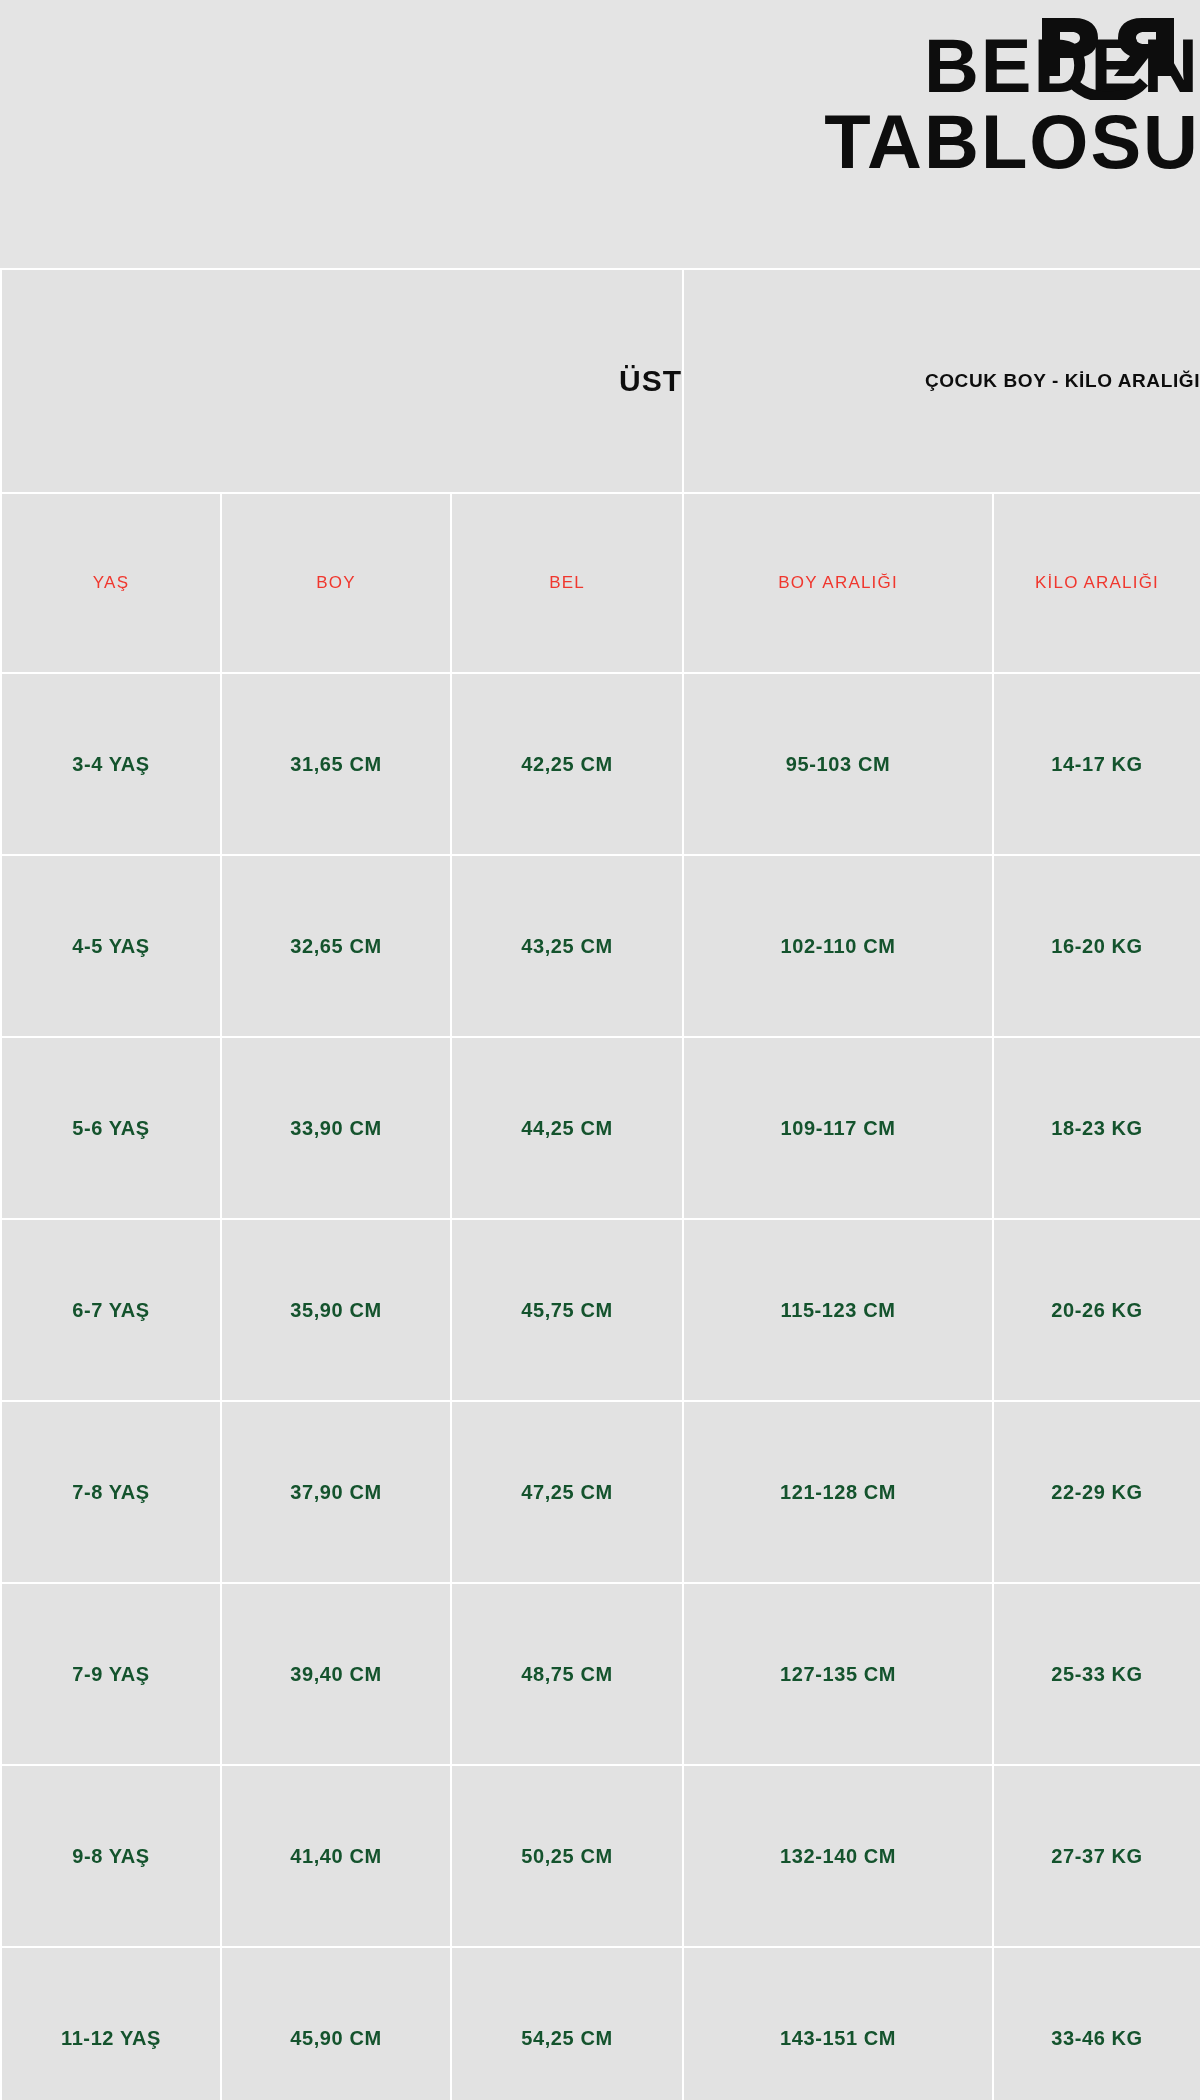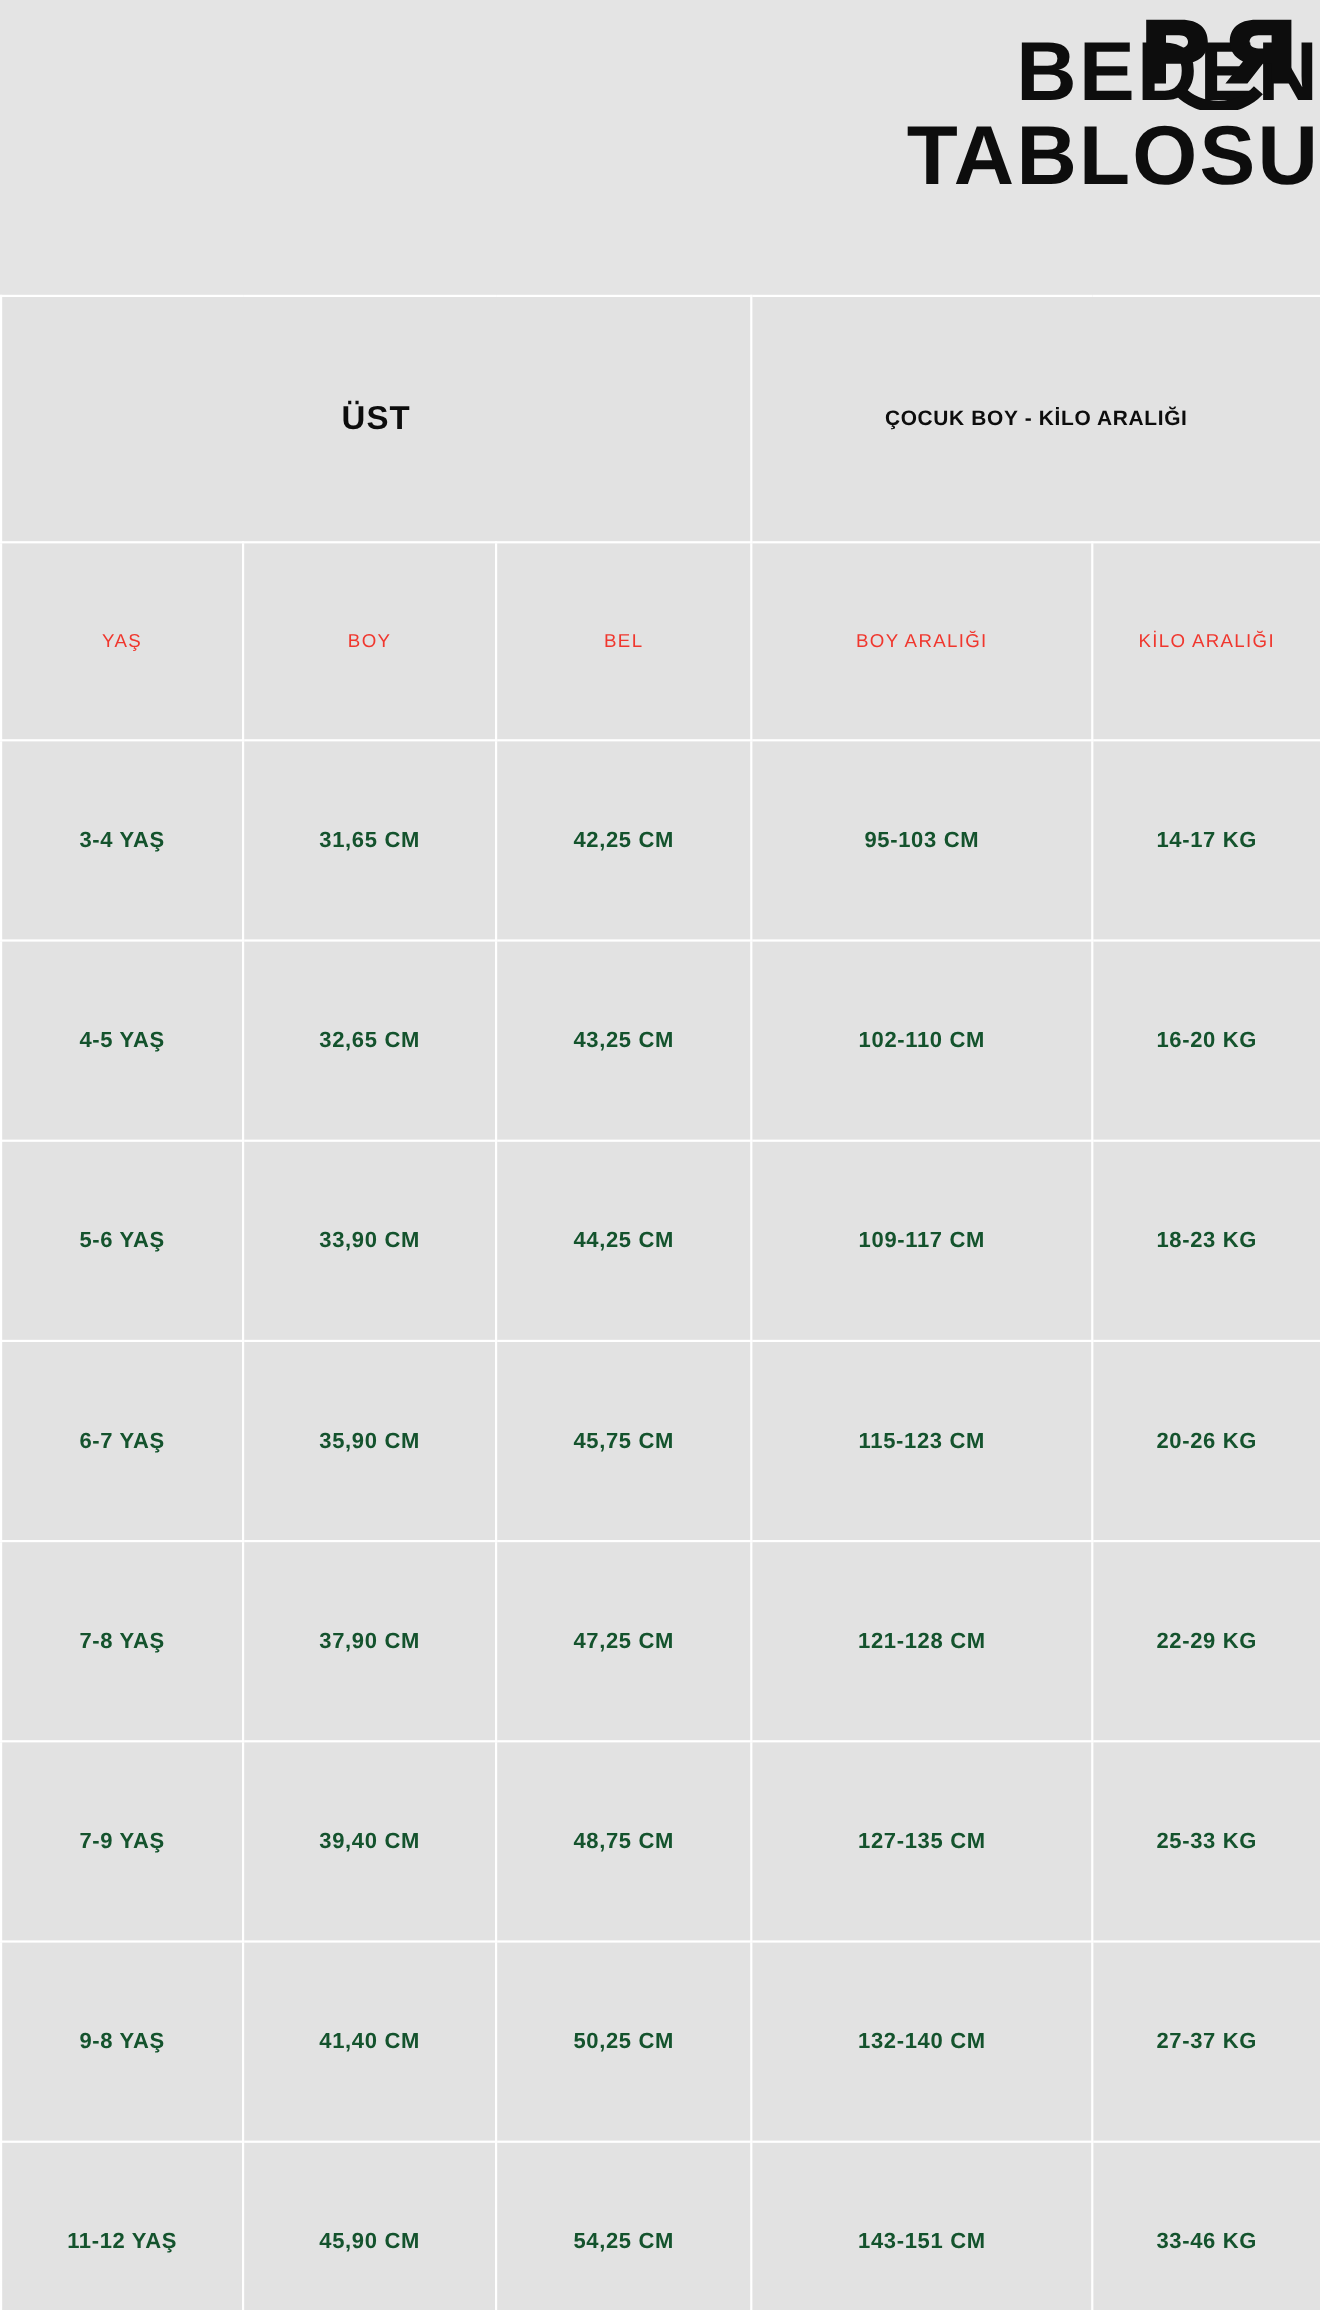--- a/index.html
+++ b/index.html
@@ -63,20 +63,21 @@
     text-align: center;
     vertical-align: middle;
     padding: 0;
   }
   .group-row td {
     height: 222px;
     font-size: 30px;
     font-weight: bold;
     color: #0d0d0d;
     letter-spacing: 1px;
+    text-align: right;
   }
   .group-row td.group-small {
     font-size: 19px;
     letter-spacing: 0.6px;
   }
   .head-row td {
     height: 178px;
     font-size: 17px;
     font-weight: normal;
     color: #f0372e;

